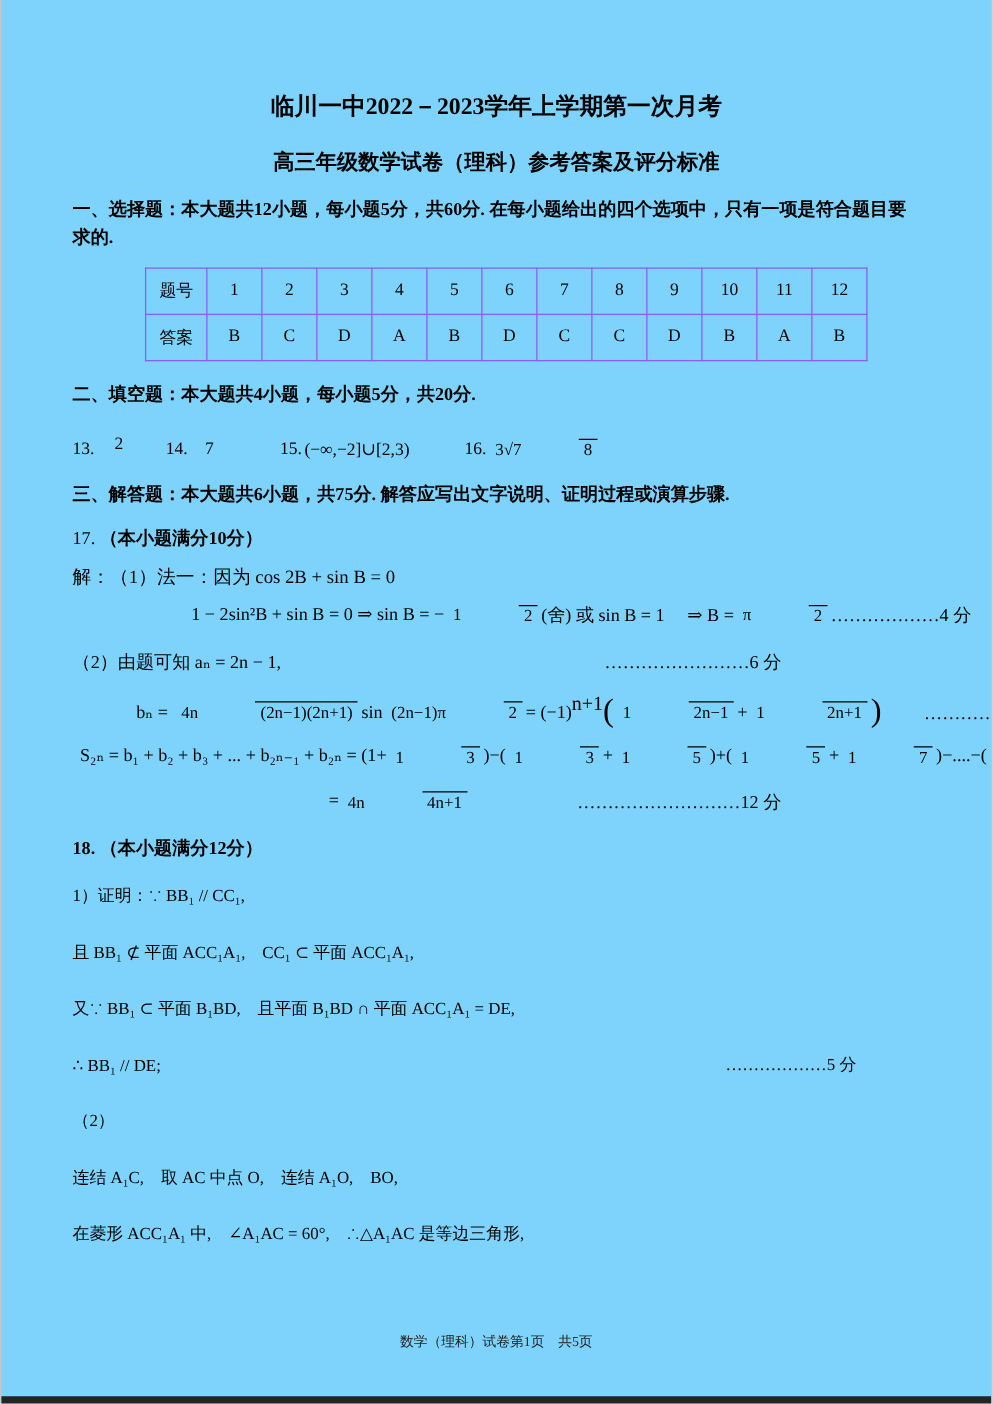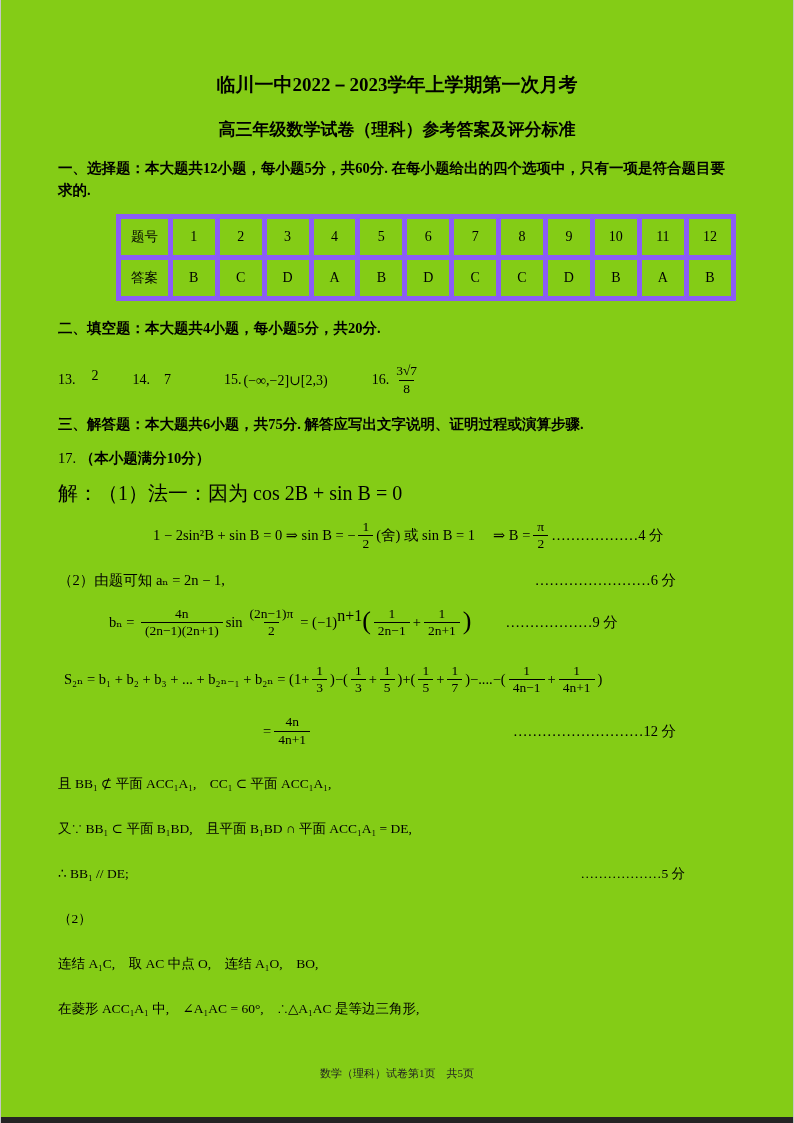--- a/index.html
+++ b/index.html
@@ -1,60 +1,60 @@
 <!DOCTYPE html>
 <html><head>
 <meta charset="utf-8">
 <style>
   html,body{margin:0;padding:0;background:#e9e9e9;}
   .page{
     position:relative;
     width:794px;height:1123px;
     margin:0 auto;
-    background:#84cc16;
+    background:#7dd3fc;
     box-sizing:border-box;
     padding:56px 57px 0 57px;
     border-left:1px solid #c6c6c6;
     border-right:1px solid #c6c6c6;
     font-family:"Liberation Serif","DejaVu Serif",serif;
     color:#000;
     overflow:hidden;
   }
   .bottom-bar{position:absolute;left:0;right:0;bottom:0;height:6px;background:#242424;}
   .title{font-size:19px;font-weight:bold;text-align:center;margin:16px 0 0 0;}
   .subtitle{font-size:17px;font-weight:bold;text-align:center;margin:20px 0 0 0;}
   .sec-heading{font-size:14.5px;font-weight:bold;line-height:1.55;margin:16px 0 0 0;}
   .answer-table{border-collapse:collapse;margin:12px 0 0 58px;}
   .answer-table td{
-    border:5px solid #8b5cf6;text-align:center;vertical-align:middle;
+    border:1px solid #8b5cf6;text-align:center;vertical-align:middle;
     width:43px;height:36px;font-size:14px;padding:0;
   }
   .answer-table td.lbl{width:48px;font-size:13.5px;}
   .fill-line{display:flex;align-items:center;font-size:14px;margin:24px 0 4px 0;}
   .fill-line span{white-space:pre;}
   .fl-ans13{margin-left:16px;position:relative;top:-4px;}
   .fl-l14{margin-left:34px;}
   .fl-a14{margin-left:14px;}
   .fl-l15{margin-left:53px;text-align:center;}
   .fl-a15{margin-left:2px;}
   .fl-l16{margin-left:44px;}
   .q-head{font-size:14.5px;margin:14px 0 0 0;}
   .q-head .bold{font-weight:bold;}
-  .plain-line{font-size:20px;margin:12px 0 0 0;}
+  .plain-line{font-size:15px;margin:12px 0 0 0;}
   .mline{display:flex;align-items:center;font-size:14.5px;margin:12px 0 0 0;}
   .mline > span{white-space:pre;}
   .frac{
-    display:inline-flex;flex-direction:column;align-items:center;
-    vertical-align:middle;margin:0 3px;line-height:1.2;font-size:13.5px;
+    display:inline-flex;flex-direction:row;align-items:center;
+    vertical-align:middle;margin:0 3px;line-height:1.2;font-size:13.5px;gap:42px;
   }
   .frac .num{padding:0 4px;}
   .frac .den{border-top:1px solid #000;padding:0 4px;}
   .bp{font-size:26px;font-weight:300;transform:translateY(-1px);}
   .sup{font-size:16px;position:relative;top:-6px;}
-  .leader{margin-left:auto;margin-right:60px;}
+  .leader{margin-left:auto;margin-right:111px;}
   .indent95{margin-left:95px;}
   .indent205{margin-left:205px;}
   .proof-line{display:flex;align-items:center;font-size:13.5px;margin:27px 0 0 0;}
   .proof-line > span{white-space:pre;}
   .footer{
     position:absolute;left:0;bottom:42px;width:100%;
     text-align:center;font-size:11px;color:#222;
   }
 </style>
 </head>
@@ -166,21 +166,21 @@
     </span>
     <span>+</span>
     <span class="frac">
       <span class="num">1</span>
       <span class="den">2n+1</span>
     </span>
     <span class="bp">)</span>
     <span style="margin-left:34px;">………………9 分</span>
   </div>
 
-  <div class="mline" style="margin-top:24px;align-items:center;">
+  <div class="mline" style="margin-top:12px;align-items:center;">
     <span style="margin-left:6px;">S₂ₙ = b₁ + b₂ + b₃ + ... + b₂ₙ₋₁ + b₂ₙ = </span>
     <span>(1+</span>
     <span class="frac">
       <span class="num">1</span>
       <span class="den">3</span>
     </span>
     <span>)−(</span>
     <span class="frac">
       <span class="num">1</span>
       <span class="den">3</span>
@@ -215,21 +215,28 @@
 
   <div class="mline" style="margin-top:18px;">
     <span class="indent205">=</span>
     <span class="frac">
       <span class="num">4n</span>
       <span class="den">4n+1</span>
     </span>
     <span class="leader">………………………12 分</span>
   </div>
 
-
+  <p class="q-head" style="margin-top:18px;">
+    <span class="bold">18.</span>
+    <span class="bold">（本小题满分12分）</span>
+  </p>
+
+  <div class="proof-line" style="margin-top:20px;">
+    <span>1）证明：∵ BB₁ // CC₁,</span>
+  </div>
   <div class="proof-line">
     <span>且 BB₁ ⊄ 平面 ACC₁A₁,　CC₁ ⊂ 平面 ACC₁A₁,</span>
   </div>
   <div class="proof-line">
     <span>又∵ BB₁ ⊂ 平面 B₁BD,　且平面 B₁BD ∩ 平面 ACC₁A₁ = DE,</span>
   </div>
   <div class="proof-line">
     <span>∴ BB₁ // DE;</span>
     <span class="leader" style="margin-right:51px;">………………5 分</span>
   </div>

